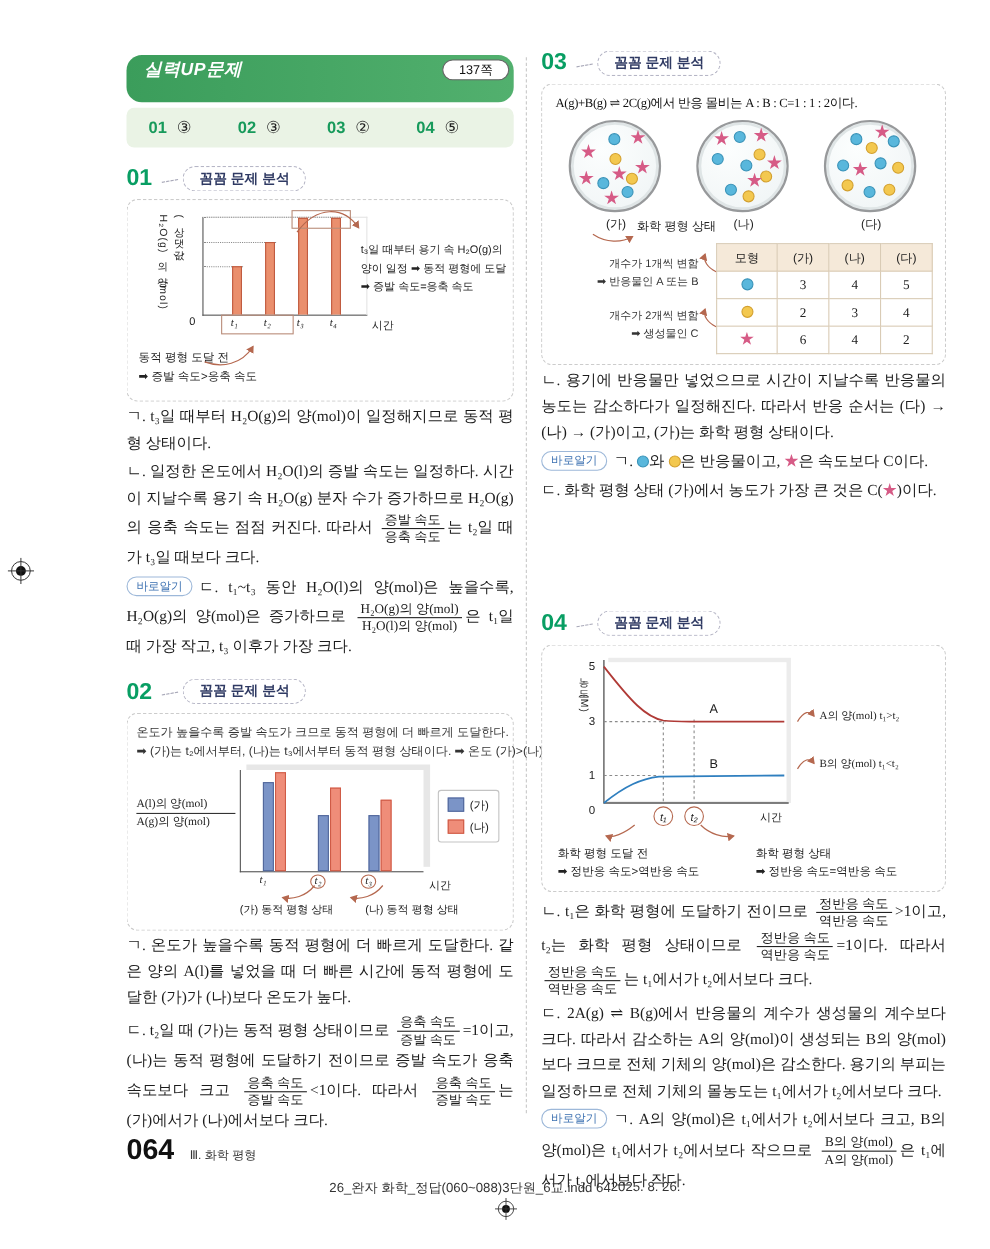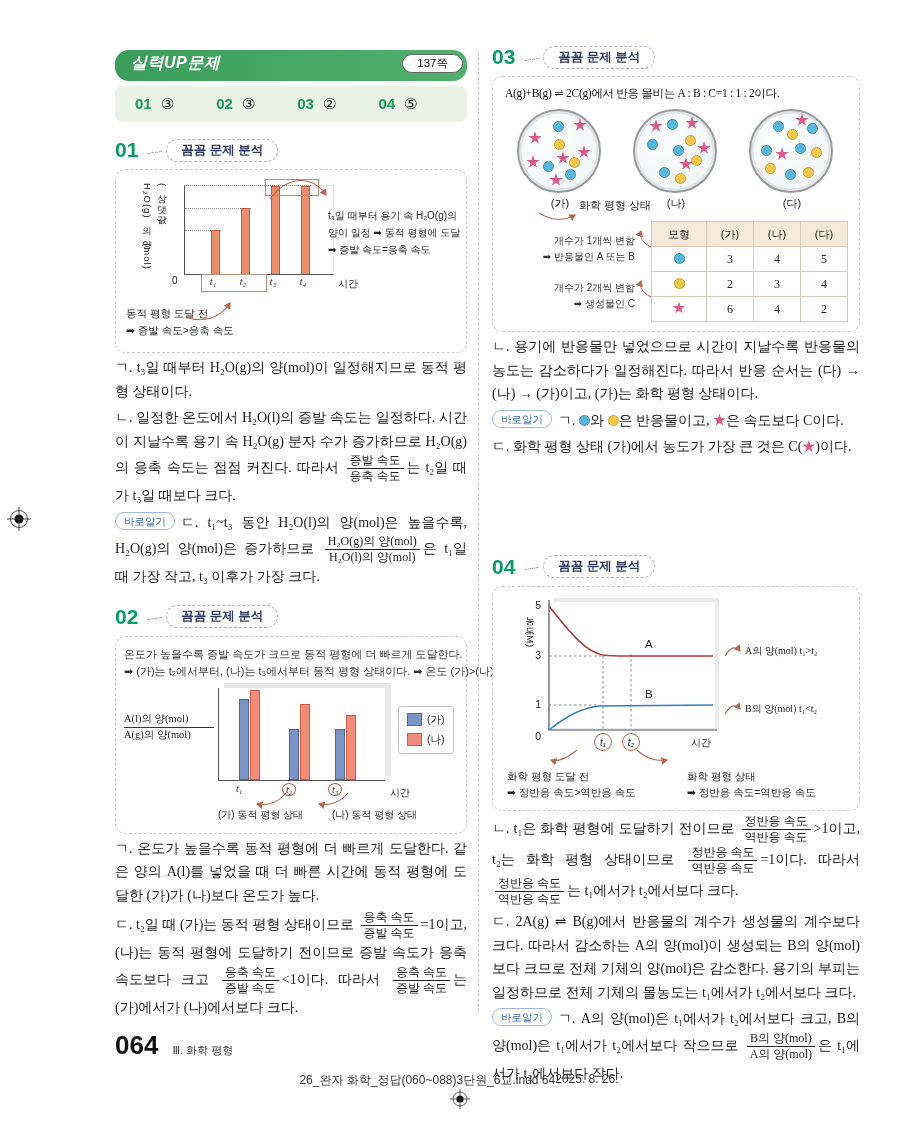--- a/index.html
+++ b/index.html
@@ -4,21 +4,21 @@
 <style>
   html,body{margin:0;padding:0;background:#fff;}
   .page{position:relative;width:900px;height:1135px;background:#ffffff;overflow:hidden;
         font-family:"Liberation Serif","DejaVu Serif",serif;color:#1b1b1b;}
   .divider{position:absolute;left:478px;top:52px;height:960px;border-left:1.2px dashed #c8c8c8;}
   .left-col{position:absolute;left:115px;top:50px;width:352px;}
   .right-col{position:absolute;left:492px;top:45px;width:368px;}
 
   
   .banner{height:27px;background:linear-gradient(90deg,#3b9d5b,#52b06e);border-radius:14px;
-          display:flex;align-items:center;justify-content:space-between;padding:0 4px 4px 16px;}
+          display:flex;align-items:center;justify-content:space-between;padding:0 4px 16px 16px;}
   .banner-title{color:#fff;font-weight:bold;font-style:italic;font-size:16px;font-family:"Liberation Sans","DejaVu Sans",sans-serif;letter-spacing:.5px;}
   .banner-page{background:#fff;border:1px solid #666;border-radius:11px;padding:1px 14px;font-size:11.5px;color:#111;font-family:"Liberation Sans","DejaVu Sans",sans-serif;}
   .answers{margin-top:5px;background:#eaf3e5;border-radius:7px;height:36px;display:flex;align-items:center;gap:42px;
            padding:0 20px;font-family:"Liberation Sans","DejaVu Sans",sans-serif;}
   .ans b{color:#179a5b;font-size:15px;margin-right:9px;font-weight:bold;}
   .ans span{font-size:15px;color:#222;}
 
   
   .sec-h{display:flex;align-items:center;margin:16px 0 7px 0;}
   .sec-num{color:#089e63;font-size:21px;font-weight:bold;font-family:"Liberation Sans","DejaVu Sans",sans-serif;}
@@ -99,21 +99,21 @@
   .t03 th:first-child{width:52px;}
   .t03 td{background:#fff;color:#222;}
   .idot{display:inline-block;width:11px;height:11px;border-radius:50%;vertical-align:-1px;box-sizing:border-box;}
   .istar{display:inline-block;width:13px;height:13px;background:#d65b86;vertical-align:-2px;
          clip-path:polygon(50% 0%,61% 35%,98% 35%,68% 57%,79% 91%,50% 70%,21% 91%,32% 57%,2% 35%,39% 35%);}
 
   
   .c04{position:relative;height:172px;font-family:"Liberation Sans","DejaVu Sans",sans-serif;}
   .n4{position:absolute;display:flex;align-items:center;gap:2px;font-size:10px;color:#222;white-space:nowrap;
       font-family:"Liberation Serif",serif;}
-  .n4a{left:222px;top:48px;} .n4b{left:222px;top:106px;}
+  .n4a{left:222px;top:48px;} .n4b{left:222px;top:91px;}
   .c04foot{display:flex;margin-top:0;font-size:10.5px;color:#222;line-height:1.6;
            font-family:"Liberation Sans","DejaVu Sans",sans-serif;}
   .c04foot .fl{margin-left:6px;width:158px;} .c04foot .fr{margin-left:22px;}
 
   
   .pagefoot{position:absolute;left:115px;top:1030px;display:flex;align-items:baseline;gap:14px;}
   .pn{font-size:26px;font-weight:bold;color:#111;font-family:"Liberation Sans","DejaVu Sans",sans-serif;}
   .ch{font-size:11px;color:#333;font-family:"Liberation Sans","DejaVu Sans",sans-serif;}
   .printfoot{position:absolute;left:55px;top:1072px;width:808px;display:flex;justify-content:center;
              font-size:12px;color:#333;font-family:"Liberation Sans","DejaVu Sans",sans-serif;}

